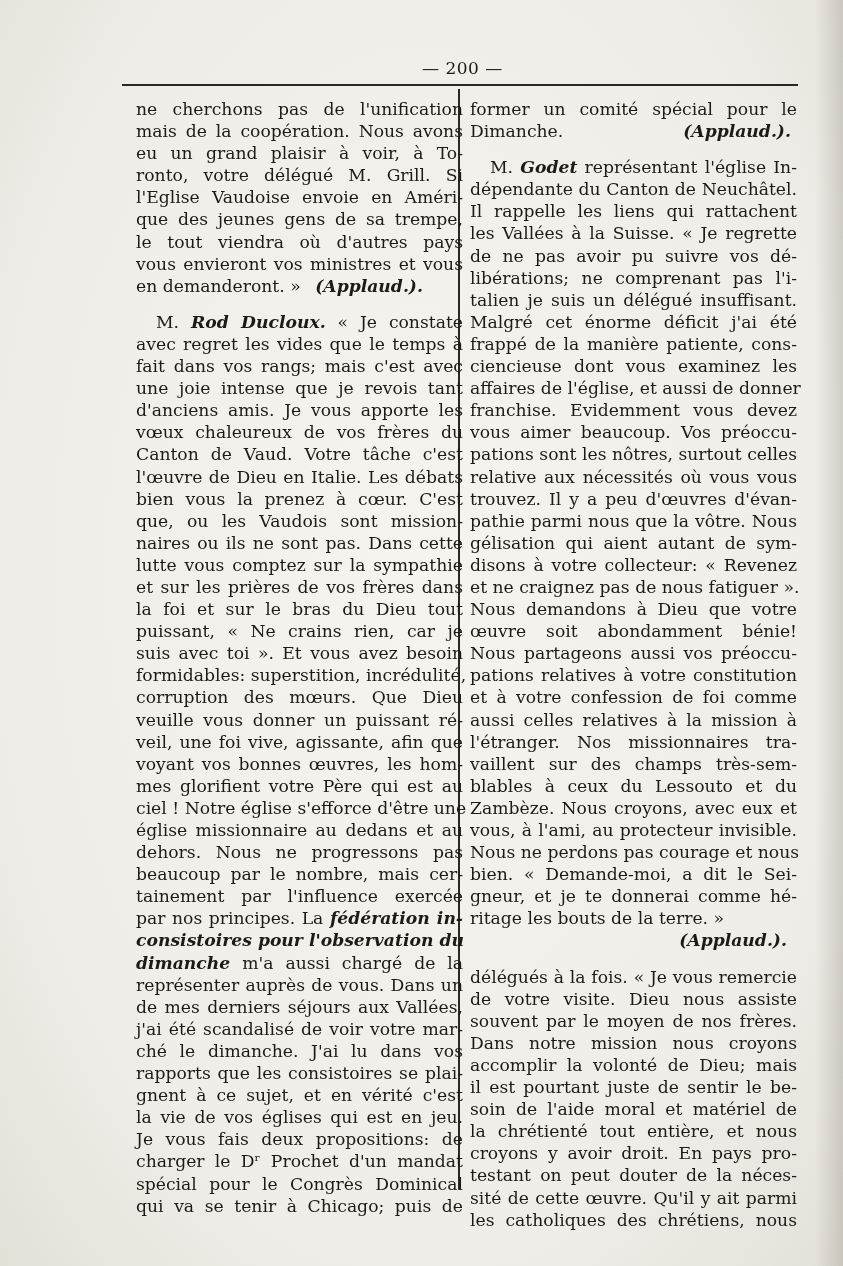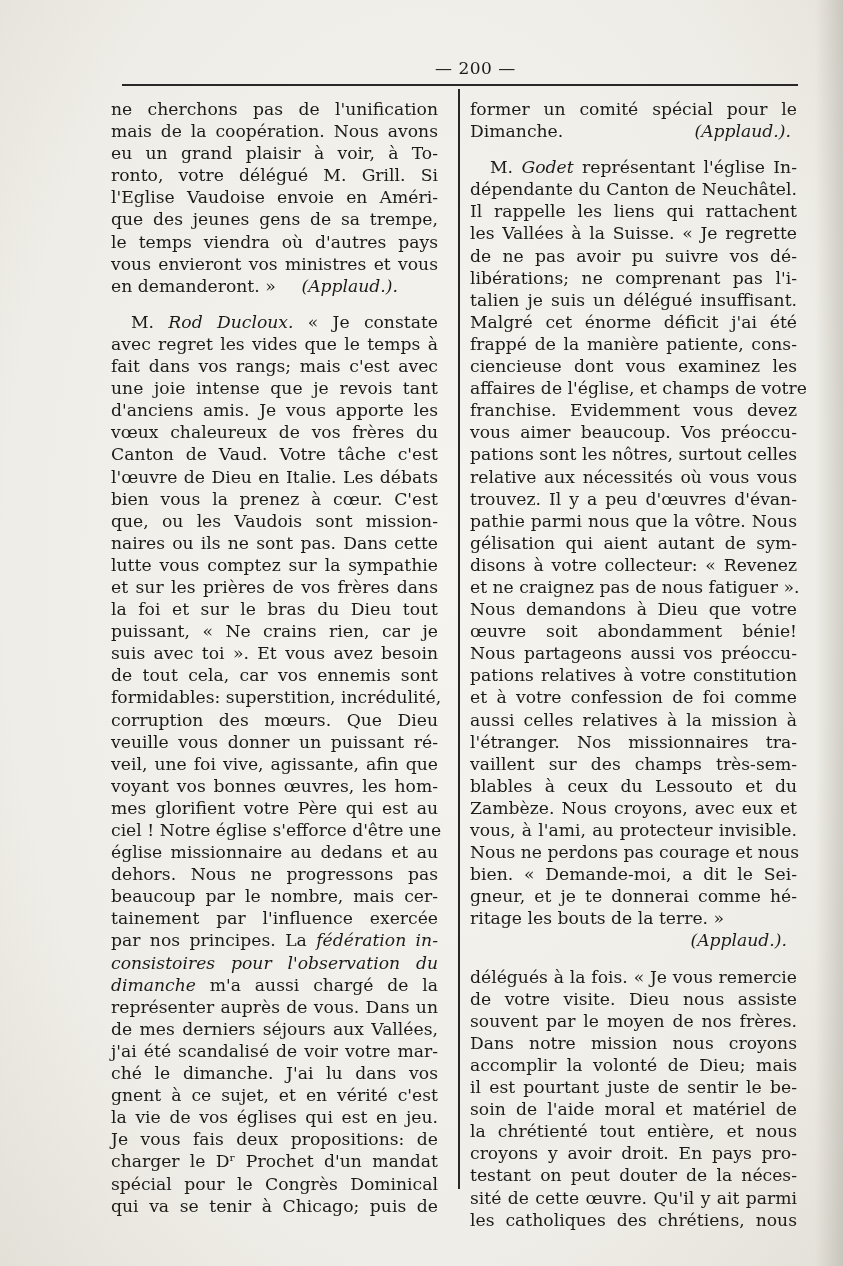--- a/index.html
+++ b/index.html
@@ -16,39 +16,39 @@
     background: radial-gradient(ellipse at 50% 45%, #f6f4ef 0%, #efede7 70%, #e3e0d8 100%);
   }
   .edge-right {
     position: absolute; right: 0; top: 0; width: 28px; height: 1266px;
     background: linear-gradient(to right, rgba(0,0,0,0) 0%, rgba(120,115,105,0.25) 100%);
   }
   .header {
     position: absolute; left: 0; top: 58px; width: 843px; text-align: center;
     font-size: 17px; letter-spacing: 0.5px;
   }
-  .header .pagenum { position: absolute; left: 435px; top: 0; }
+  .header .pagenum { position: absolute; left: 422px; top: 0; }
   .rule {
     position: absolute; left: 122px; top: 84px; width: 676px; height: 2px; background: #2a2826;
   }
   .col-divider {
     position: absolute; left: 458px; top: 89px; width: 2px; height: 1100px; background: #2a2826;
   }
   .col {
     position: absolute; top: 98px; font-size: 17.2px; line-height: 22.1px;
     text-align: justify;
   }
-  .col.left { left: 111px; width: 327px; }
+  .col.left { left: 136px; width: 327px; }
   .col.right { left: 470px; width: 327px; }
   .col p { margin: 0; }
   .line { display: block; text-align: justify; text-align-last: justify; white-space: nowrap; height: 22.1px; }
   .line.last { text-align-last: left; }
   .line.indent { padding-left: 20px; }
   .gap { height: 14px; }
-  em { font-style: italic; }
+  em { font-style: italic; font-weight: bold; }
   .applaud-inline { float: right; font-style: normal; }
 </style>
 </head>
 <body>
 
 <div class="page"></div>
 <div class="edge-right"></div>
 
 <div class="header">
   <span class="pagenum">— 200 —</span>
@@ -57,21 +57,21 @@
 <div class="col-divider"></div>
 
 <div class="col left" id="leftcol">
     <p>
       <span class="line ">ne cherchons pas de l'unification</span>
       <span class="line ">mais de la coopération. Nous avons</span>
       <span class="line ">eu un grand plaisir à voir, à To-</span>
       <span class="line ">ronto, votre délégué M. Grill. Si</span>
       <span class="line ">l'Eglise Vaudoise envoie en Améri-</span>
       <span class="line ">que des jeunes gens de sa trempe,</span>
-      <span class="line ">le temps viendra où d'autres pays</span>
+      <span class="line ">le tout viendra où d'autres pays</span>
       <span class="line ">vous envieront vos ministres et vous</span>
       <span class="line last"><span>en demanderont. »</span><em class="applaud-inline" style="font-style: italic; margin-right: 40px;">(Applaud.).</em></span>
     </p>
     <div class="gap"></div>
     <p>
       <span class="line indent"><span>M.</span> <em>Rod Ducloux.</em> <span>« Je constate</span></span>
       <span class="line ">avec regret les vides que le temps à</span>
       <span class="line ">fait dans vos rangs; mais c'est avec</span>
       <span class="line ">une joie intense que je revois tant</span>
       <span class="line ">d'anciens amis. Je vous apporte les</span>
@@ -79,39 +79,39 @@
       <span class="line ">Canton de Vaud. Votre tâche c'est</span>
       <span class="line ">l'œuvre de Dieu en Italie. Les débats</span>
       <span class="line ">bien vous la prenez à cœur. C'est</span>
       <span class="line ">que, ou les Vaudois sont mission-</span>
       <span class="line ">naires ou ils ne sont pas. Dans cette</span>
       <span class="line ">lutte vous comptez sur la sympathie</span>
       <span class="line ">et sur les prières de vos frères dans</span>
       <span class="line ">la foi et sur le bras du Dieu tout</span>
       <span class="line ">puissant, « Ne crains rien, car je</span>
       <span class="line ">suis avec toi ». Et vous avez besoin</span>
-      <span class="line ">de tout cela, car vos ennemis sont</span>
       <span class="line ">formidables: superstition, incrédulité,</span>
       <span class="line ">corruption des mœurs. Que Dieu</span>
       <span class="line ">veuille vous donner un puissant ré-</span>
       <span class="line ">veil, une foi vive, agissante, afin que</span>
       <span class="line ">voyant vos bonnes œuvres, les hom-</span>
       <span class="line ">mes glorifient votre Père qui est au</span>
       <span class="line ">ciel ! Notre église s'efforce d'être une</span>
       <span class="line ">église missionnaire au dedans et au</span>
       <span class="line ">dehors. Nous ne progressons pas</span>
       <span class="line ">beaucoup par le nombre, mais cer-</span>
       <span class="line ">tainement par l'influence exercée</span>
       <span class="line "><span>par nos principes. La</span> <em>fédération in-</em></span>
       <span class="line "><em>consistoires pour l'observation du</em></span>
       <span class="line "><em>dimanche</em> <span>m'a aussi chargé de la</span></span>
       <span class="line ">représenter auprès de vous. Dans un</span>
       <span class="line ">de mes derniers séjours aux Vallées,</span>
       <span class="line ">j'ai été scandalisé de voir votre mar-</span>
       <span class="line ">ché le dimanche. J'ai lu dans vos</span>
+      <span class="line ">rapports que les consistoires se plai-</span>
       <span class="line ">gnent à ce sujet, et en vérité c'est</span>
       <span class="line ">la vie de vos églises qui est en jeu.</span>
       <span class="line ">Je vous fais deux propositions: de</span>
       <span class="line ">charger le Dʳ Prochet d'un mandat</span>
       <span class="line ">spécial pour le Congrès Dominical</span>
       <span class="line ">qui va se tenir à Chicago; puis de</span>
     </p>
   </div>
 <div class="col right" id="rightcol">
     <p>
@@ -123,21 +123,21 @@
       <span class="line indent"><span>M.</span> <em>Godet</em> <span>représentant l'église In-</span></span>
       <span class="line ">dépendante du Canton de Neuchâtel.</span>
       <span class="line ">Il rappelle les liens qui rattachent</span>
       <span class="line ">les Vallées à la Suisse. « Je regrette</span>
       <span class="line ">de ne pas avoir pu suivre vos dé-</span>
       <span class="line ">libérations; ne comprenant pas l'i-</span>
       <span class="line ">talien je suis un délégué insuffisant.</span>
       <span class="line ">Malgré cet énorme déficit j'ai été</span>
       <span class="line ">frappé de la manière patiente, cons-</span>
       <span class="line ">ciencieuse dont vous examinez les</span>
-      <span class="line ">affaires de l'église, et champs de votre</span>
+      <span class="line ">affaires de l'église, et aussi de donner</span>
       <span class="line ">franchise. Evidemment vous devez</span>
       <span class="line ">vous aimer beaucoup. Vos préoccu-</span>
       <span class="line ">pations sont les nôtres, surtout celles</span>
       <span class="line ">relative aux nécessités où vous vous</span>
       <span class="line ">trouvez. Il y a peu d'œuvres d'évan-</span>
       <span class="line ">pathie parmi nous que la vôtre. Nous</span>
       <span class="line ">gélisation qui aient autant de sym-</span>
       <span class="line ">disons à votre collecteur: « Revenez</span>
       <span class="line ">et ne craignez pas de nous fatiguer ».</span>
       <span class="line ">Nous demandons à Dieu que votre</span>

